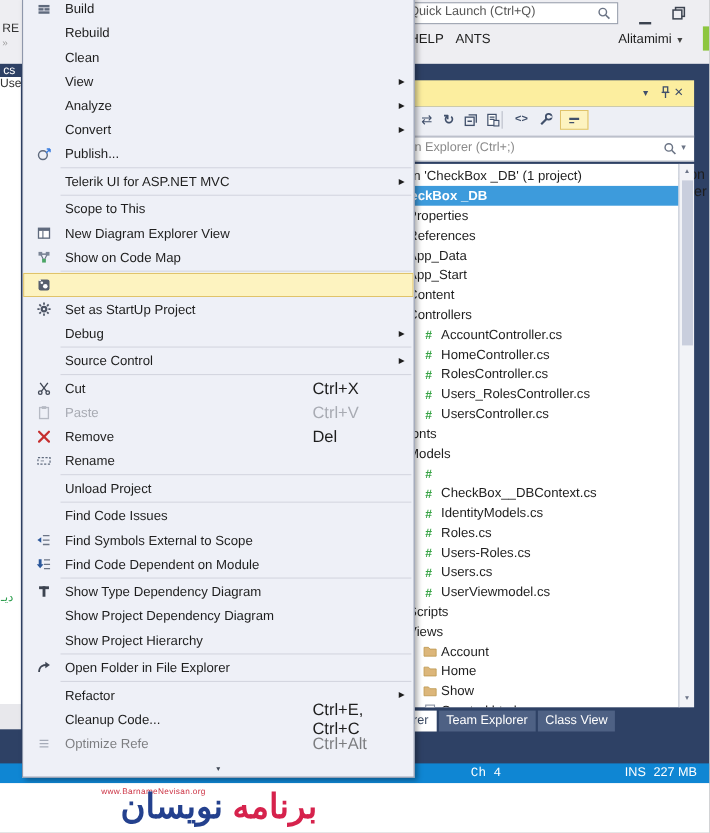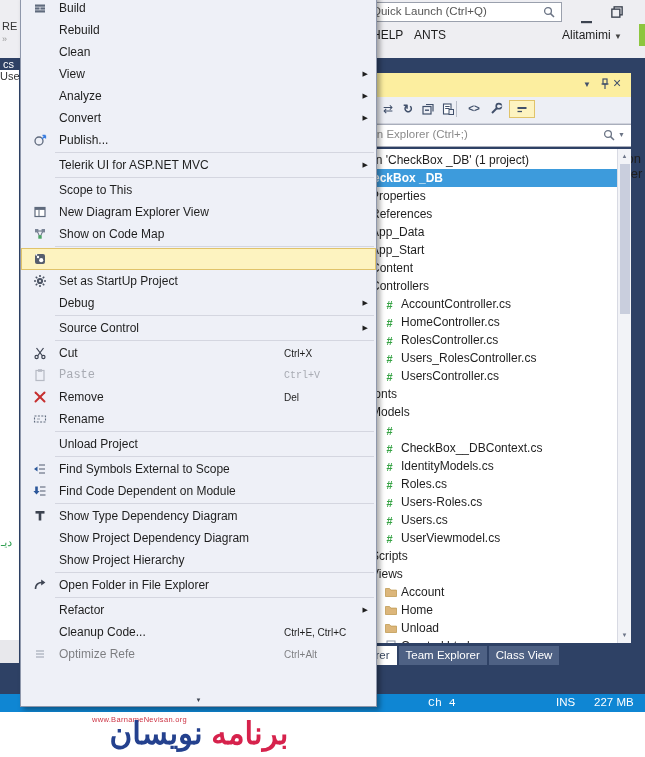--- a/index.html
+++ b/index.html
@@ -51,24 +51,24 @@
   .statusbar { left:0; top:694px; width:645px; height:18px; background:#0f86d3; z-index:4; }
   .st-item { position:absolute; top:2px; font-size:11.5px; color:#fff; }
 
   
   .cmenu { left:20px; top:-4px; width:357px; height:711px; background:#eef0f7;
            border:1px solid #8e97ab; box-shadow:3px 3px 5px rgba(0,0,0,.35); z-index:10; overflow:hidden; }
   .mi { position:relative; height:22px; display:flex; align-items:center; }
   .mi-icon { width:38px; flex:0 0 38px; display:flex; justify-content:center; align-items:center; }
   .mi-icon svg { width:14px; height:14px; }
   .mi-label { font-size:12px; color:#1e1e1e; white-space:nowrap; }
-  .mi-shortcut { position:absolute; left:263px; font-size:10px; color:#1e1e1e; }
+  .mi-shortcut { position:absolute; left:263px; font-size:15px; color:#1e1e1e; }
   .mi-arrow { position:absolute; right:8px; font-size:7px; color:#1e1e1e; }
   .mi.hl { background:#fdf3c0; box-shadow:inset 0 0 0 1px #e0c36a; }
-  .mi.dis .mi-label, .mi.dis .mi-shortcut { color:#a8abb3;font-family:Liberation Mono, monospace; }
+  .mi.dis .mi-label, .mi.dis .mi-shortcut { color:#a8abb3; }
   .mi.partial { opacity:.55; }
   .m-sep { height:1px; background:#d4d6e0; margin:1px 2px 1px 34px; }
   .m-scroll { position:absolute; left:1px; right:1px; bottom:1px; height:9px; background:#eef0f7;
               text-align:center; font-size:6px; color:#3f4654; line-height:9px; z-index:2; }
 
   
   .logo-area { left:0; top:712px; width:645px; height:45px; background:#fff; z-index:12; }
   .logo-url { position:absolute; left:92px; top:3px; font-size:7.5px; color:#cc3344; letter-spacing:.3px; }
   .logo-text { position:absolute; left:8px; top:2px; width:382px; text-align:center;
                font-size:31px; font-weight:bold; direction:rtl; line-height:40px; }
@@ -348,21 +348,21 @@
           </svg>
         </span>
     <span class="tr-label">Home</span>
   </div>
       <div class="tr-row" style="top: 470px; padding-left: 54px;">
     <span class="tr-icon">
           <svg viewBox="0 0 14 14">
             <path d="M1.5 3.5 h4 l1.4 1.6 h5.6 v6.4 h-11 z" fill="#dcb67a" stroke="#c09c56" stroke-width="0.8"></path>
           </svg>
         </span>
-    <span class="tr-label">Unload</span>
+    <span class="tr-label">Show</span>
   </div>
       <div class="tr-row" style="top: 488px; padding-left: 54px;">
     <span class="tr-icon">
           <svg viewBox="0 0 14 14">
             <rect x="3" y="2" width="8" height="10" fill="#fff" stroke="#8a93a3"></rect>
             <g stroke="#8a93a3">
               <line x1="5" y1="5" x2="9" y2="5"></line>
               <line x1="5" y1="7.5" x2="9" y2="7.5"></line>
             </g>
           </svg>
@@ -378,21 +378,21 @@
   </div>
 
   <div class="abs tabs">
       <div class="tab active">Solution Explorer</div>
       <div class="tab">Team Explorer</div>
       <div class="tab">Class View</div>
     </div>
 
   <div class="abs statusbar">
     <span class="st-item" style="left:428px;font-family:Liberation Mono, monospace;">Ch 4</span>
-    <span class="st-item" style="left:556px;">INS</span>
+    <span class="st-item" style="left:568px;">INS</span>
     <span class="st-item" style="left:594px;">227 MB</span>
   </div>
 
   <div class="abs cmenu">
     <div class="menu-items">
         <div class="mi">
     <span class="mi-icon">
             <svg viewBox="0 0 14 14">
               <g fill="#5f6a7d">
                 <rect x="2" y="3.5" width="10" height="2.2"></rect>
@@ -590,20 +590,26 @@
   </div>
         <div class="m-sep"></div>
         <div class="mi">
     <span class="mi-icon"></span>
     <span class="mi-label">Unload Project</span>
     <span class="mi-shortcut"></span>
 
   </div>
         <div class="m-sep"></div>
         <div class="mi">
+    <span class="mi-icon"></span>
+    <span class="mi-label">Find Code Issues</span>
+    <span class="mi-shortcut"></span>
+
+  </div>
+        <div class="mi">
     <span class="mi-icon">
             <svg viewBox="0 0 14 14">
               <g stroke="#6b7485" stroke-width="1.2">
                 <line x1="6" y1="3" x2="12" y2="3"></line>
                 <line x1="6" y1="7" x2="12" y2="7"></line>
                 <line x1="6" y1="11" x2="12" y2="11"></line>
               </g>
               <path d="M1 7 l3.5 -2.5 v5 z" fill="#2b579a"></path>
             </svg>
           </span>

